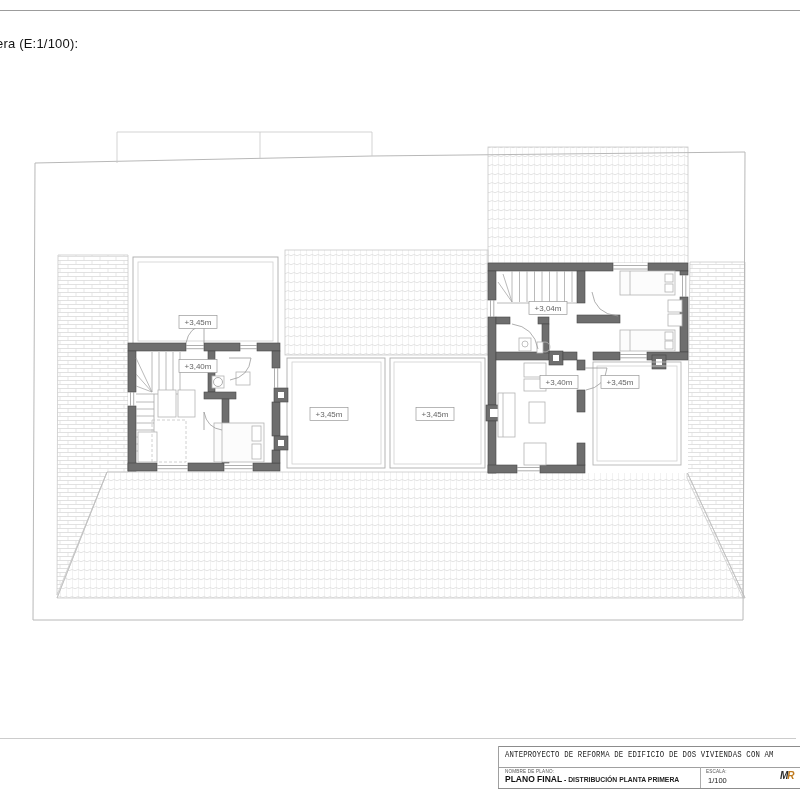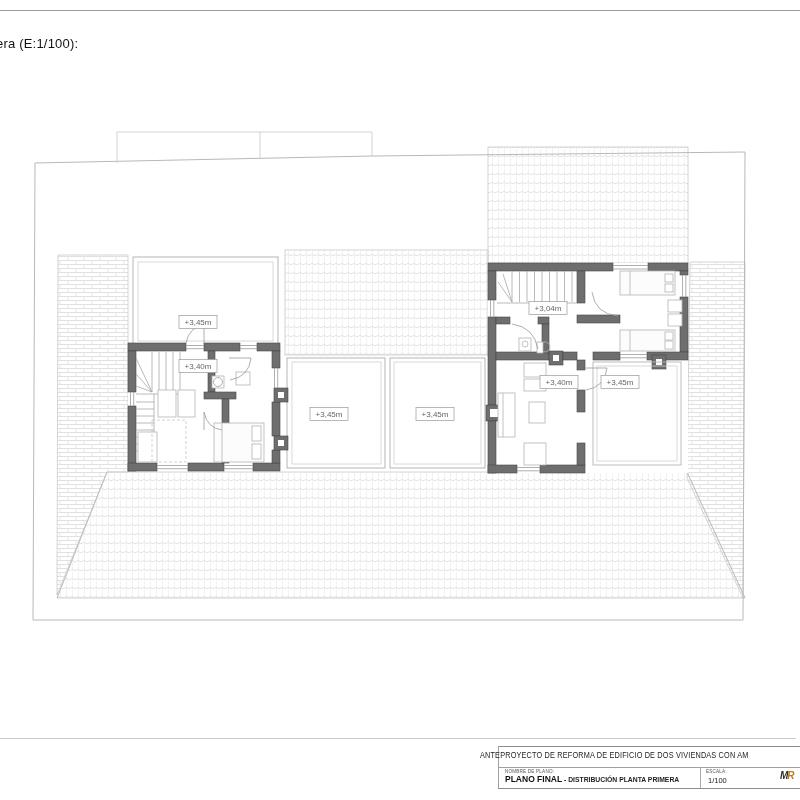--- a/index.html
+++ b/index.html
@@ -3,21 +3,21 @@
 <meta charset="utf-8">
 <style>
   html,body{margin:0;padding:0;background:#fff;width:800px;height:800px;overflow:hidden;
             font-family:"Liberation Sans", sans-serif;}
   .page{position:relative;width:800px;height:800px;background:#fff;}
   .hline{position:absolute;height:1px;background:#9c9c9c;}
   .vline{position:absolute;width:1px;background:#9c9c9c;}
   .scale-note{position:absolute;left:-4px;top:36px;font-size:13px;color:#141414;letter-spacing:.2px;white-space:nowrap;}
   svg{position:absolute;left:0;top:0;}
   .tb-text{position:absolute;white-space:nowrap;color:#1c1c1c;}
-  .tb-title-wrap{left:480px;top:750px;width:296px;overflow:hidden;font-size:8.6px;}
+  .tb-title-wrap{left:505px;top:750px;width:296px;overflow:hidden;font-size:8.6px;font-family:Liberation Mono, monospace;}
   .tb-title-wrap span{display:inline-block;transform:scaleX(.85);transform-origin:left center;letter-spacing:.2px;}
   .tb-tiny{font-size:4.6px;color:#555;letter-spacing:.2px;}
   .tb-name{left:505px;top:774px;font-size:8.5px;font-weight:bold;color:#111;}
   .tb-name .suffix{font-size:6.8px;font-weight:bold;color:#222;}
   .tb-scale{left:708px;top:776px;font-size:7.5px;color:#222;}
   .tb-logo{position:absolute;left:780px;top:770px;font-size:10px;font-weight:bold;font-style:italic;letter-spacing:-1px;color:#2b2b2b;white-space:nowrap;}
 </style>
 </head>
 <body>
 

